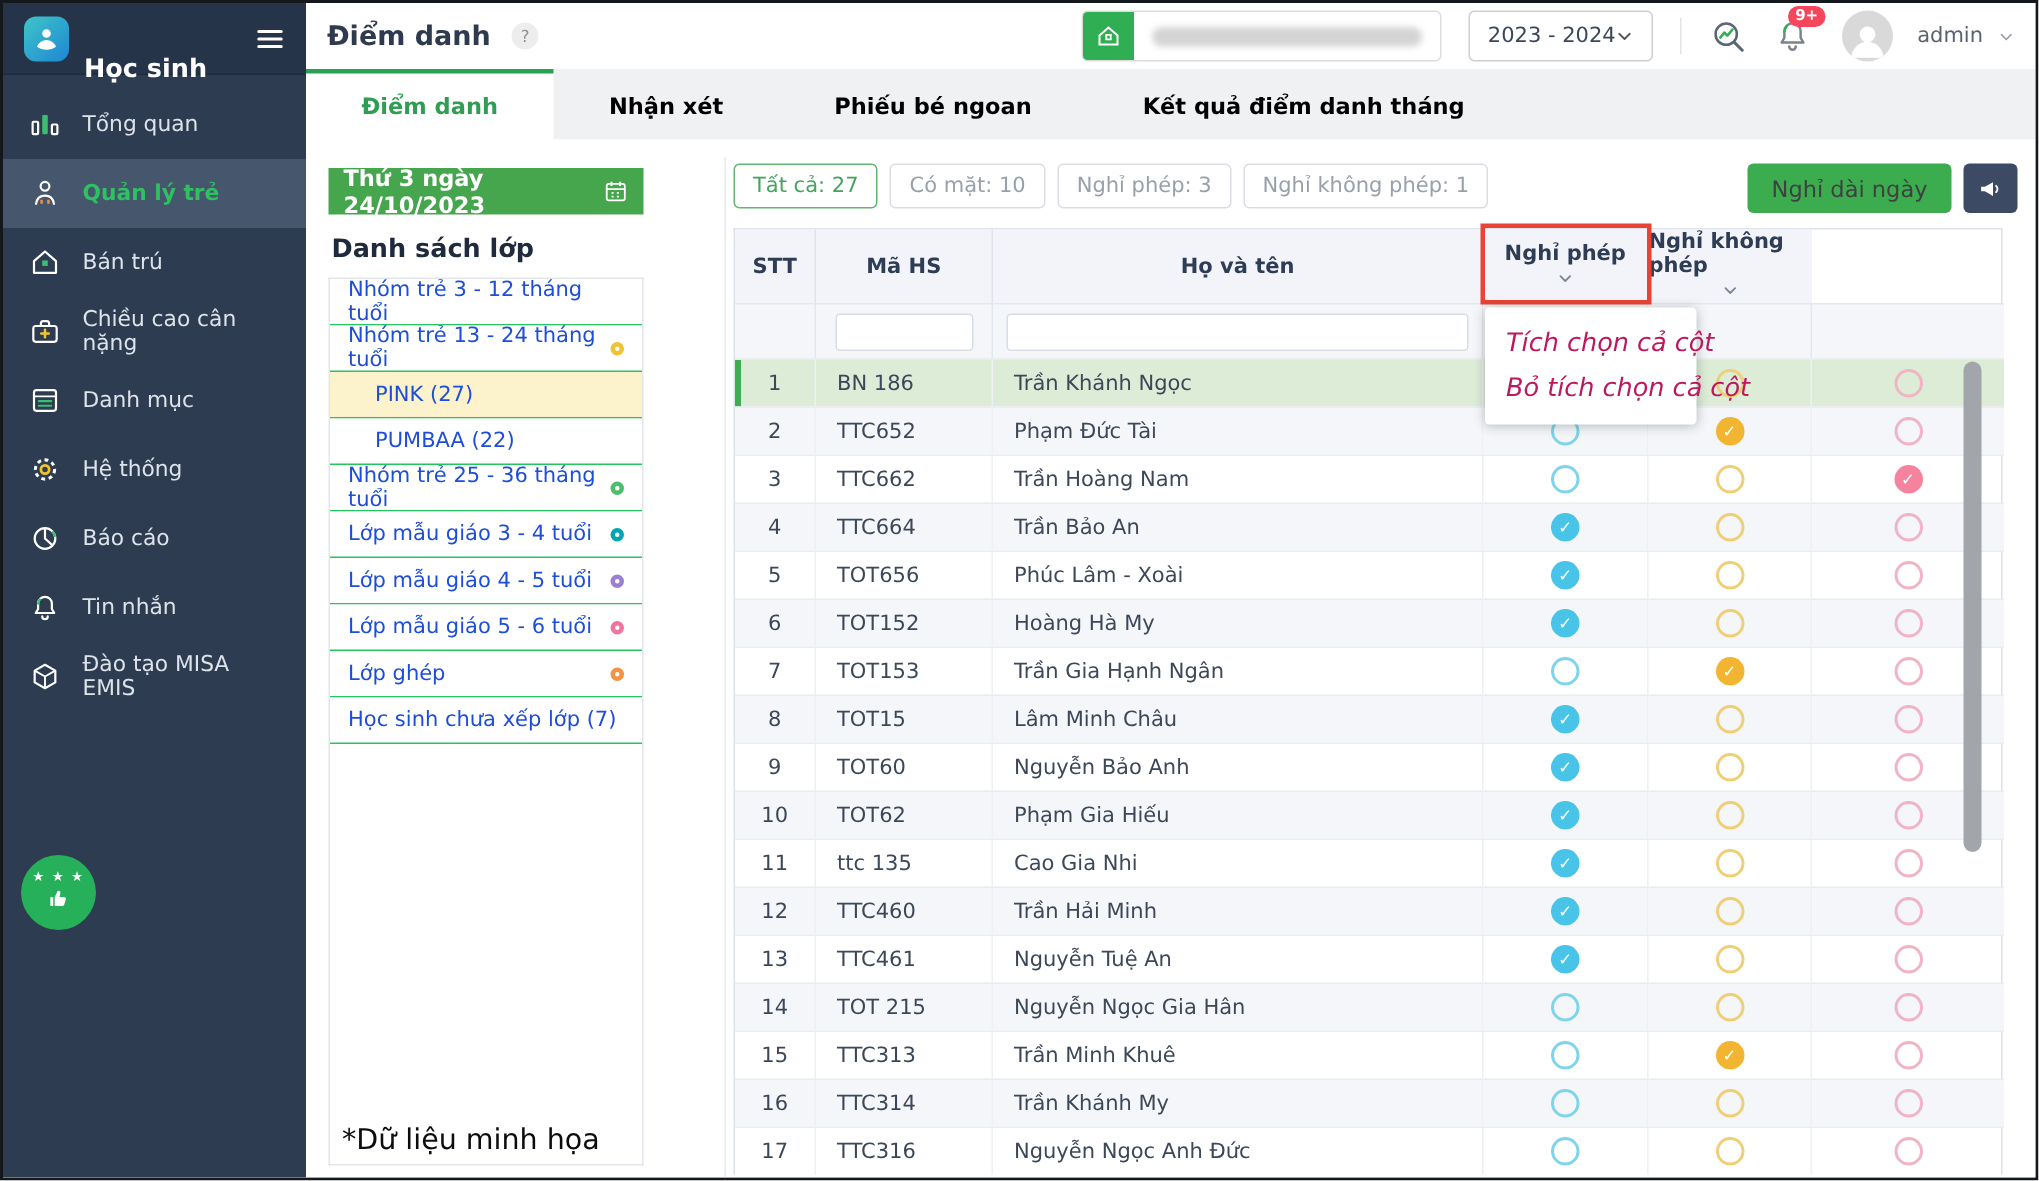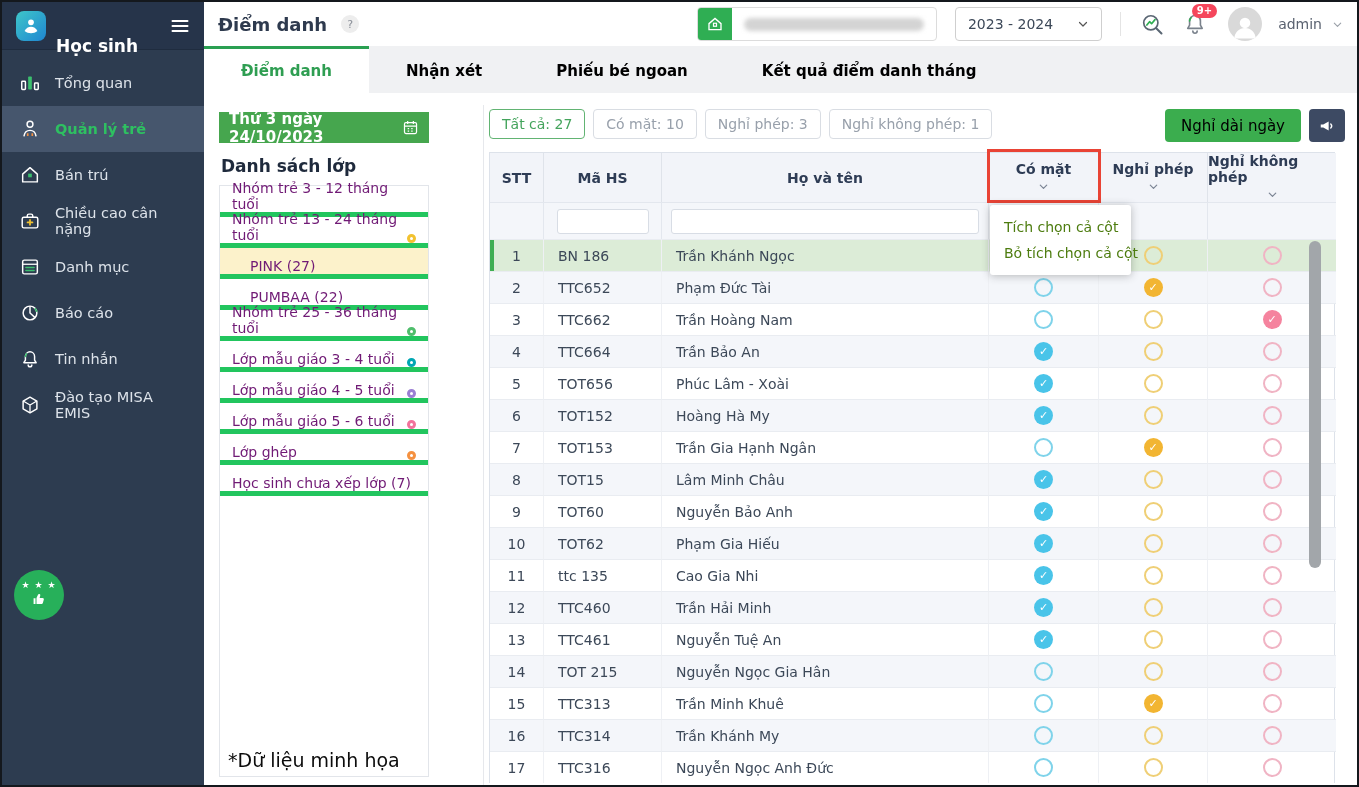--- a/index.html
+++ b/index.html
@@ -19,53 +19,53 @@
   .fab { position:absolute; left:12px; top:568px; width:50px; height:50px; border-radius:50%; background:#27b05a; display:flex; flex-direction:column; align-items:center; justify-content:center; cursor:pointer; }
   .fab-stars { color:#fff; font-size:9px; letter-spacing:1px; line-height:8px; }
 
   
   .topbar { position:absolute; left:202px; right:0; top:0; height:44px; background:#fff; display:flex; align-items:center; padding:0 14px; gap:10px; }
   .page-title { font-size:18px; font-weight:600; color:#2e3a4e; }
   .help-badge { width:18px; height:18px; border-radius:50%; background:#ededed; color:#8a8f98; font-size:11px; display:flex; align-items:center; justify-content:center; margin-left:4px; cursor:pointer; }
   .school-box { margin-left:auto; width:240px; height:34px; border:1px solid #dcdcdc; border-radius:4px; display:flex; align-items:center; overflow:hidden; cursor:pointer; }
   .school-house { width:34px; height:34px; background:#2fae53; display:flex; align-items:center; justify-content:center; flex:none; }
   .school-blur { flex:1; height:13px; margin:0 12px; background:#d4d4d4; border-radius:7px; filter:blur(2px); }
-  .year-box { height:34px; border:1px solid #cfcfcf; border-radius:4px; display:flex; align-items:center; padding:0 12px; gap:24px; font-size:14px; color:#3c4858; cursor:pointer; margin-left:8px; }
+  .year-box { height:34px; border:1px solid #cfcfcf; border-radius:4px; display:flex; align-items:center; padding:0 12px; font-size:14px; color:#3c4858; cursor:pointer; margin-left:8px; }
   .top-divider { width:1px; height:24px; background:#e4e4e4; margin:0 8px; }
   .icon-btn { display:flex; align-items:center; justify-content:center; cursor:pointer; position:relative; }
   .noti-badge { position:absolute; top:-7px; right:-9px; background:#f5465c; color:#fff; font-size:10px; font-weight:bold; border-radius:9px; padding:2px 5px; line-height:1; }
   .avatar { width:34px; height:34px; border-radius:50%; background:#d9d9d9; display:flex; align-items:flex-end; justify-content:center; overflow:hidden; margin-left:10px; cursor:pointer; }
   .admin-name { font-size:14px; color:#5a6270; margin-left:6px; cursor:pointer; }
 
   
   .tabstrip { position:absolute; left:202px; right:0; top:44px; height:47px; background:#f0f1f3; display:flex; }
   .tab { height:100%; display:flex; align-items:center; justify-content:center; padding:0 37px; font-size:15px; font-weight:600; color:#000000; border-top:3px solid transparent; cursor:pointer; white-space:nowrap; }
   .tab.active { background:#fff; color:#2f9e52; border-top-color:#2aa052; }
 
   
   .content { position:absolute; left:202px; right:0; top:91px; bottom:0; background:#fff; }
   .vdivider { position:absolute; left:279px; top:12px; bottom:0; width:1px; background:#e6e8ec; }
 
   
   .left-panel { position:absolute; left:15px; top:19px; width:210px; bottom:8px; display:flex; flex-direction:column; }
   .date-bar { height:31px; background:#46a64e; color:#fff; font-weight:bold; font-size:15px; display:flex; align-items:center; justify-content:space-between; padding:0 10px; flex:none; cursor:pointer; }
   .list-title { font-size:17px; font-weight:bold; color:#1f2a3c; margin:13px 0 9px 2px; }
   .class-list { border:1px solid #e2e5ea; border-bottom:none; flex:none; }
-  .class-item { height:31px; border-bottom:5px solid #22c55e; display:flex; align-items:flex-end; padding:0 12px; font-size:14px; color:#701a75; cursor:pointer; background:#fff; }
+  .class-item { height:31px; border-bottom:1px solid #22c55e; display:flex; align-items:center; padding:0 12px; font-size:14px; color:#1d4ed8; cursor:pointer; background:#fff; }
   .class-item.child { padding-left:30px; }
   .class-item.selected { background:#fcf2cb; }
   .class-dot { width:9px; height:9px; border-radius:50%; border:3px solid; margin-left:auto; flex:none; }
   .panel-filler { flex:1; border:1px solid #e2e5ea; border-top:none; position:relative; }
   .watermark { position:absolute; left:8px; bottom:5px; font-size:19px; color:#0c0c0c; }
 
   
   .toolbar { position:absolute; left:285px; right:12px; top:16px; height:34px; display:flex; align-items:flex-start; gap:8px; }
   .chip { height:30px; border:1px solid #d9dde3; border-radius:4px; background:#fff; display:flex; align-items:center; padding:0 12px; font-size:14px; color:#98a0ab; cursor:pointer; white-space:nowrap; }
   .chip.active { border-color:#62b473; color:#44a45c; }
-  .long-leave-btn { margin-left:auto; height:33px; background:#3bad4e; color:#000000; border:none; border-radius:4px; padding:0 16px; font-size:15px; cursor:pointer; font-family:inherit; }
+  .long-leave-btn { margin-left:auto; height:33px; background:#3bad4e; color:#404040; border:none; border-radius:4px; padding:0 16px; font-size:15px; cursor:pointer; font-family:inherit; }
   .speaker-btn { width:36px; height:33px; background:#3d4a63; border-radius:4px; display:flex; align-items:center; justify-content:center; cursor:pointer; }
 
   
   .table { position:absolute; left:285px; top:59px; width:846px; border:1px solid #dde2ea; border-bottom:none; }
   .trow { display:grid; grid-template-columns:54px 118px 327px 110px 109px 128px; }
   .th { height:49px; background:#f2f4f9; border-right:1px solid #dfe3ea; display:flex; flex-direction:column; align-items:center; justify-content:center; font-size:14px; font-weight:bold; color:#2e3c55; gap:2px; cursor:pointer; }
   .th:last-child { border-right:none; }
   .tf { height:37px; background:#f4f6fa; border-top:1px solid #e3e7ee; border-right:1px solid #e3e7ee; display:flex; align-items:center; justify-content:center; }
   .tf:last-child { border-right:none; }
   .tf input { height:25px; border:1px solid #d8dde5; border-radius:3px; background:#fff; font-family:inherit; font-size:13px; padding:0 6px; outline:none; }
@@ -77,21 +77,21 @@
   .td.pad { padding-left:14px; }
   .brow.even .td { background:#f4f6fa; }
   .brow.selected .td { background:#dcecd7; }
   .brow.selected .td:first-child { box-shadow:inset 4px 0 0 #3fae53; }
   .ck { width:19px; height:19px; border-radius:50%; display:flex; align-items:center; justify-content:center; font-size:11px; font-weight:bold; color:#fff; cursor:pointer; }
   .ck.off { border:2px solid; background:transparent; }
 
   
   .col-highlight { position:absolute; left:783px; top:56px; width:114px; height:54px; border:3px solid #e94335; z-index:5; pointer-events:none; }
   .col-dropdown { position:absolute; left:786px; top:112px; width:141px; background:#fff; border-radius:3px; box-shadow:0 1px 8px rgba(40,40,40,.3); padding:9px 0; z-index:6; }
-  .dd-item { padding:5px 14px; font-size:14px; color:#4d7c0f; cursor:pointer; white-space:nowrap; }
+  .dd-item { padding:5px 14px; font-size:17px; color:#be185d; cursor:pointer; white-space:nowrap;font-style:italic; }
   .scroll-thumb { position:absolute; left:1105px; top:148px; width:12px; height:327px; background:#a2a6aa; border-radius:6px; z-index:4; cursor:pointer; }
 </style>
 </head>
 <body>
 
 <div class="app">
 
   <aside class="sidebar">
     <div class="sidebar-header">
       <span class="logo">
@@ -149,20 +149,29 @@
         </div>
         <div class="nav-item">
           <span class="nicon">
             <svg width="22" height="22" viewBox="0 0 24 24">
               <rect x="4" y="4.5" width="16" height="15" rx="1.8" fill="none" stroke="#fff" stroke-width="1.6"></rect>
               <path d="M4 9h16" stroke="#fff" stroke-width="1.4"></path>
               <path d="M7.5 12.5h9M7.5 15.8h9" stroke="#3bbf6e" stroke-width="1.6" stroke-linecap="round"></path>
             </svg>
           </span>
           <span>Danh mục</span>
+        </div>
+        <div class="nav-item">
+          <span class="nicon">
+            <svg width="22" height="22" viewBox="0 0 24 24">
+              <circle cx="12" cy="12" r="7" fill="none" stroke="#fff" stroke-width="2.2" stroke-dasharray="2.8 2.6"></circle>
+              <circle cx="12" cy="12" r="3" fill="none" stroke="#f2c230" stroke-width="2"></circle>
+            </svg>
+          </span>
+          <span>Hệ thống</span>
         </div>
         <div class="nav-item">
           <span class="nicon">
             <svg width="22" height="22" viewBox="0 0 24 24">
               <circle cx="12" cy="12" r="7.5" fill="none" stroke="#fff" stroke-width="1.6"></circle>
               <path d="M12 4.5V12l5.5 5" fill="none" stroke="#fff" stroke-width="1.6"></path>
               <path d="M17.3 6.8a7.5 7.5 0 0 1 2.1 4" fill="none" stroke="#3bbf6e" stroke-width="1.8"></path>
             </svg>
           </span>
           <span>Báo cáo</span>
@@ -325,26 +334,20 @@
           <div class="th">
             <span>STT</span>
           </div>
           <div class="th">
             <span>Mã HS</span>
           </div>
           <div class="th">
             <span>Họ và tên</span>
           </div>
           <div class="th">
-            <span>Có mặt</span>
-            <span><svg width="11" height="11" viewBox="0 0 24 24">
-                <path d="M5 9l7 7 7-7" fill="none" stroke="#7b8494" stroke-width="2.6" stroke-linecap="round" stroke-linejoin="round"></path>
-              </svg></span>
-          </div>
-          <div class="th">
             <span>Nghỉ phép</span>
             <span><svg width="11" height="11" viewBox="0 0 24 24">
                 <path d="M5 9l7 7 7-7" fill="none" stroke="#7b8494" stroke-width="2.6" stroke-linecap="round" stroke-linejoin="round"></path>
               </svg></span>
           </div>
           <div class="th">
             <span>Nghỉ không phép</span>
             <span><svg width="11" height="11" viewBox="0 0 24 24">
                 <path d="M5 9l7 7 7-7" fill="none" stroke="#7b8494" stroke-width="2.6" stroke-linecap="round" stroke-linejoin="round"></path>
               </svg></span>

